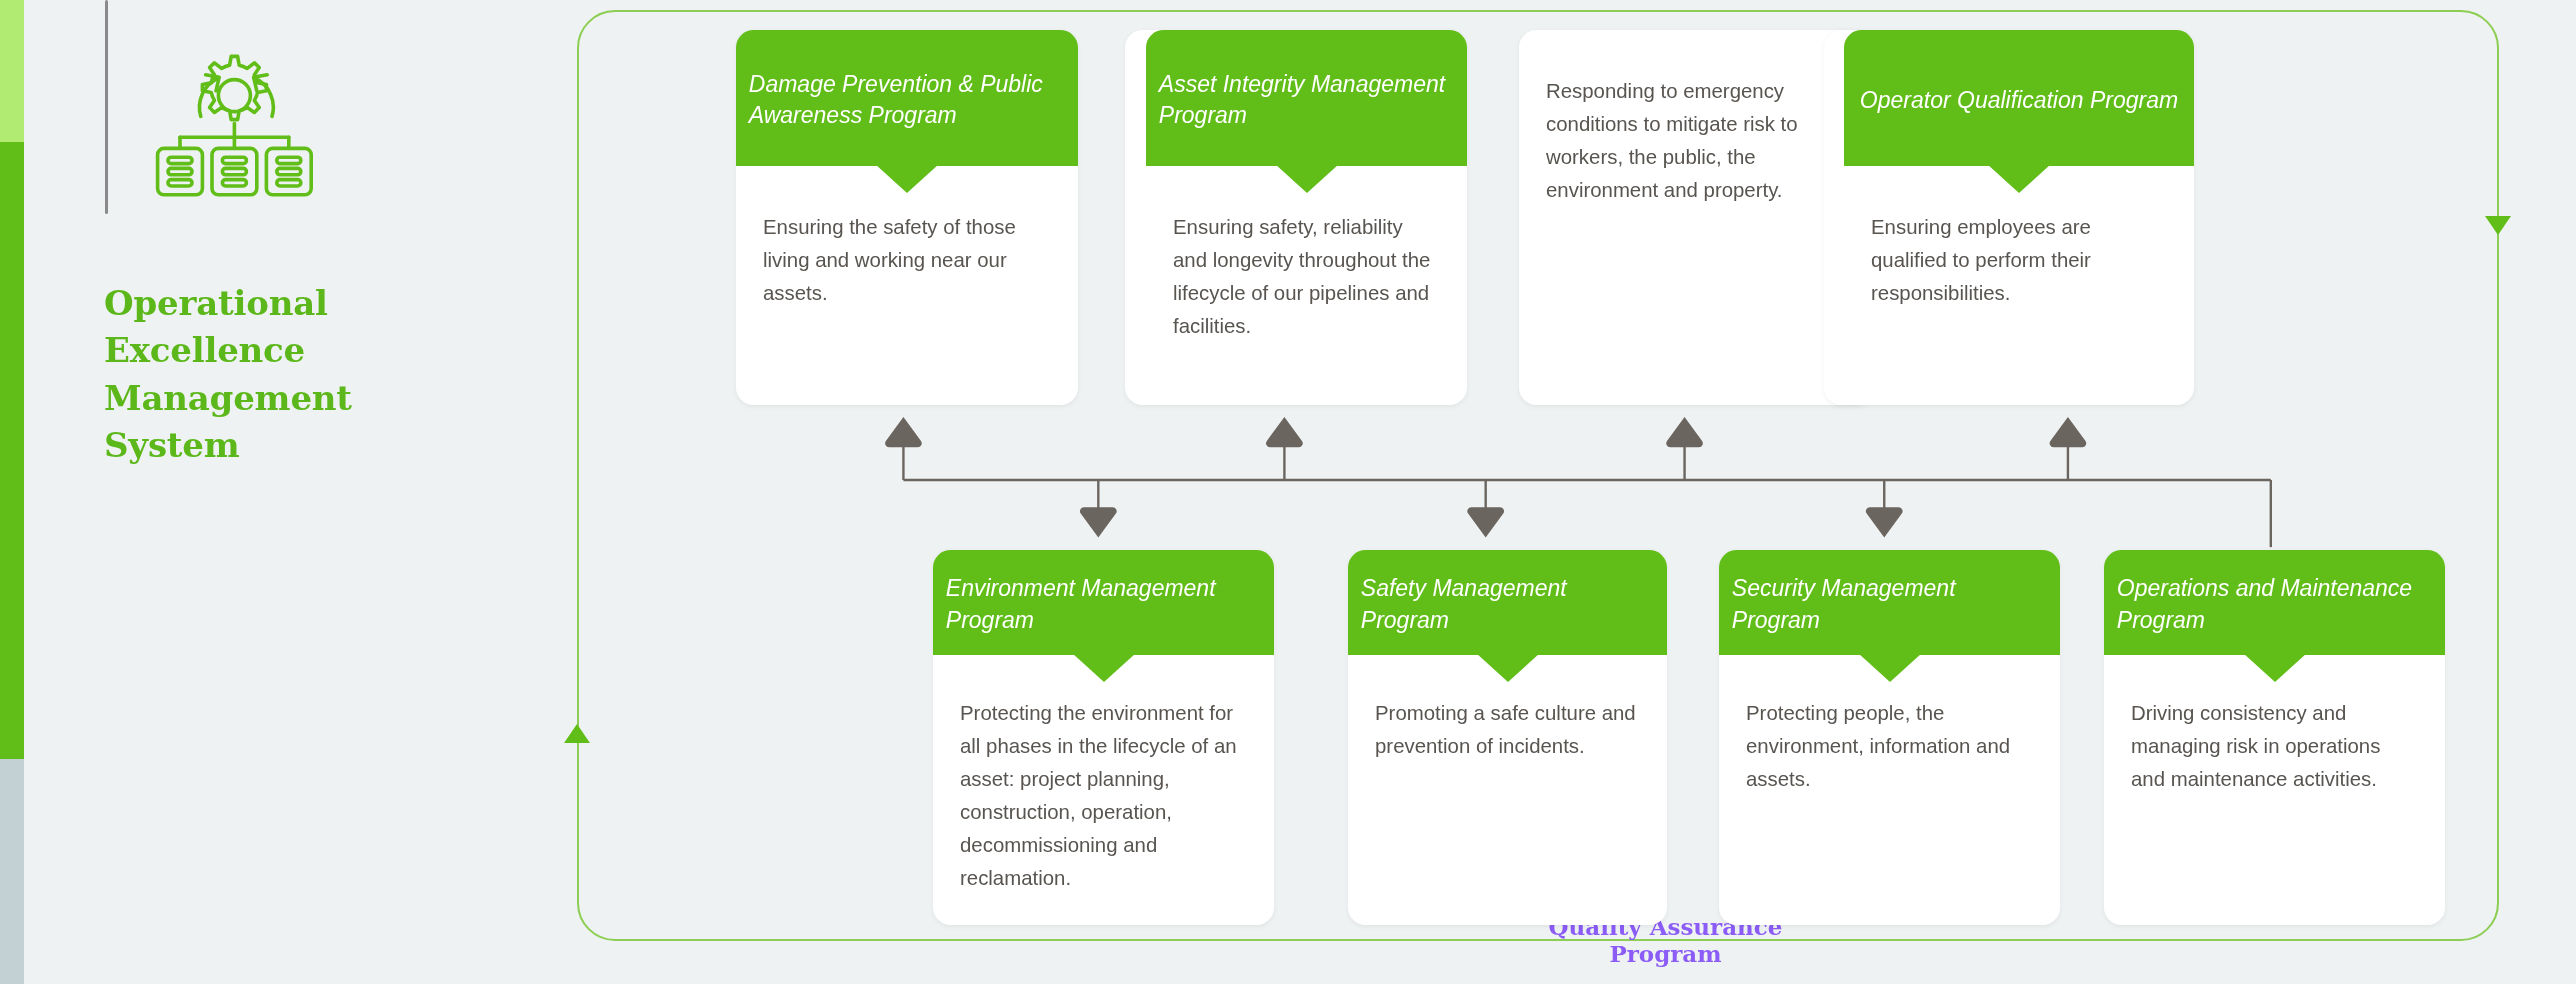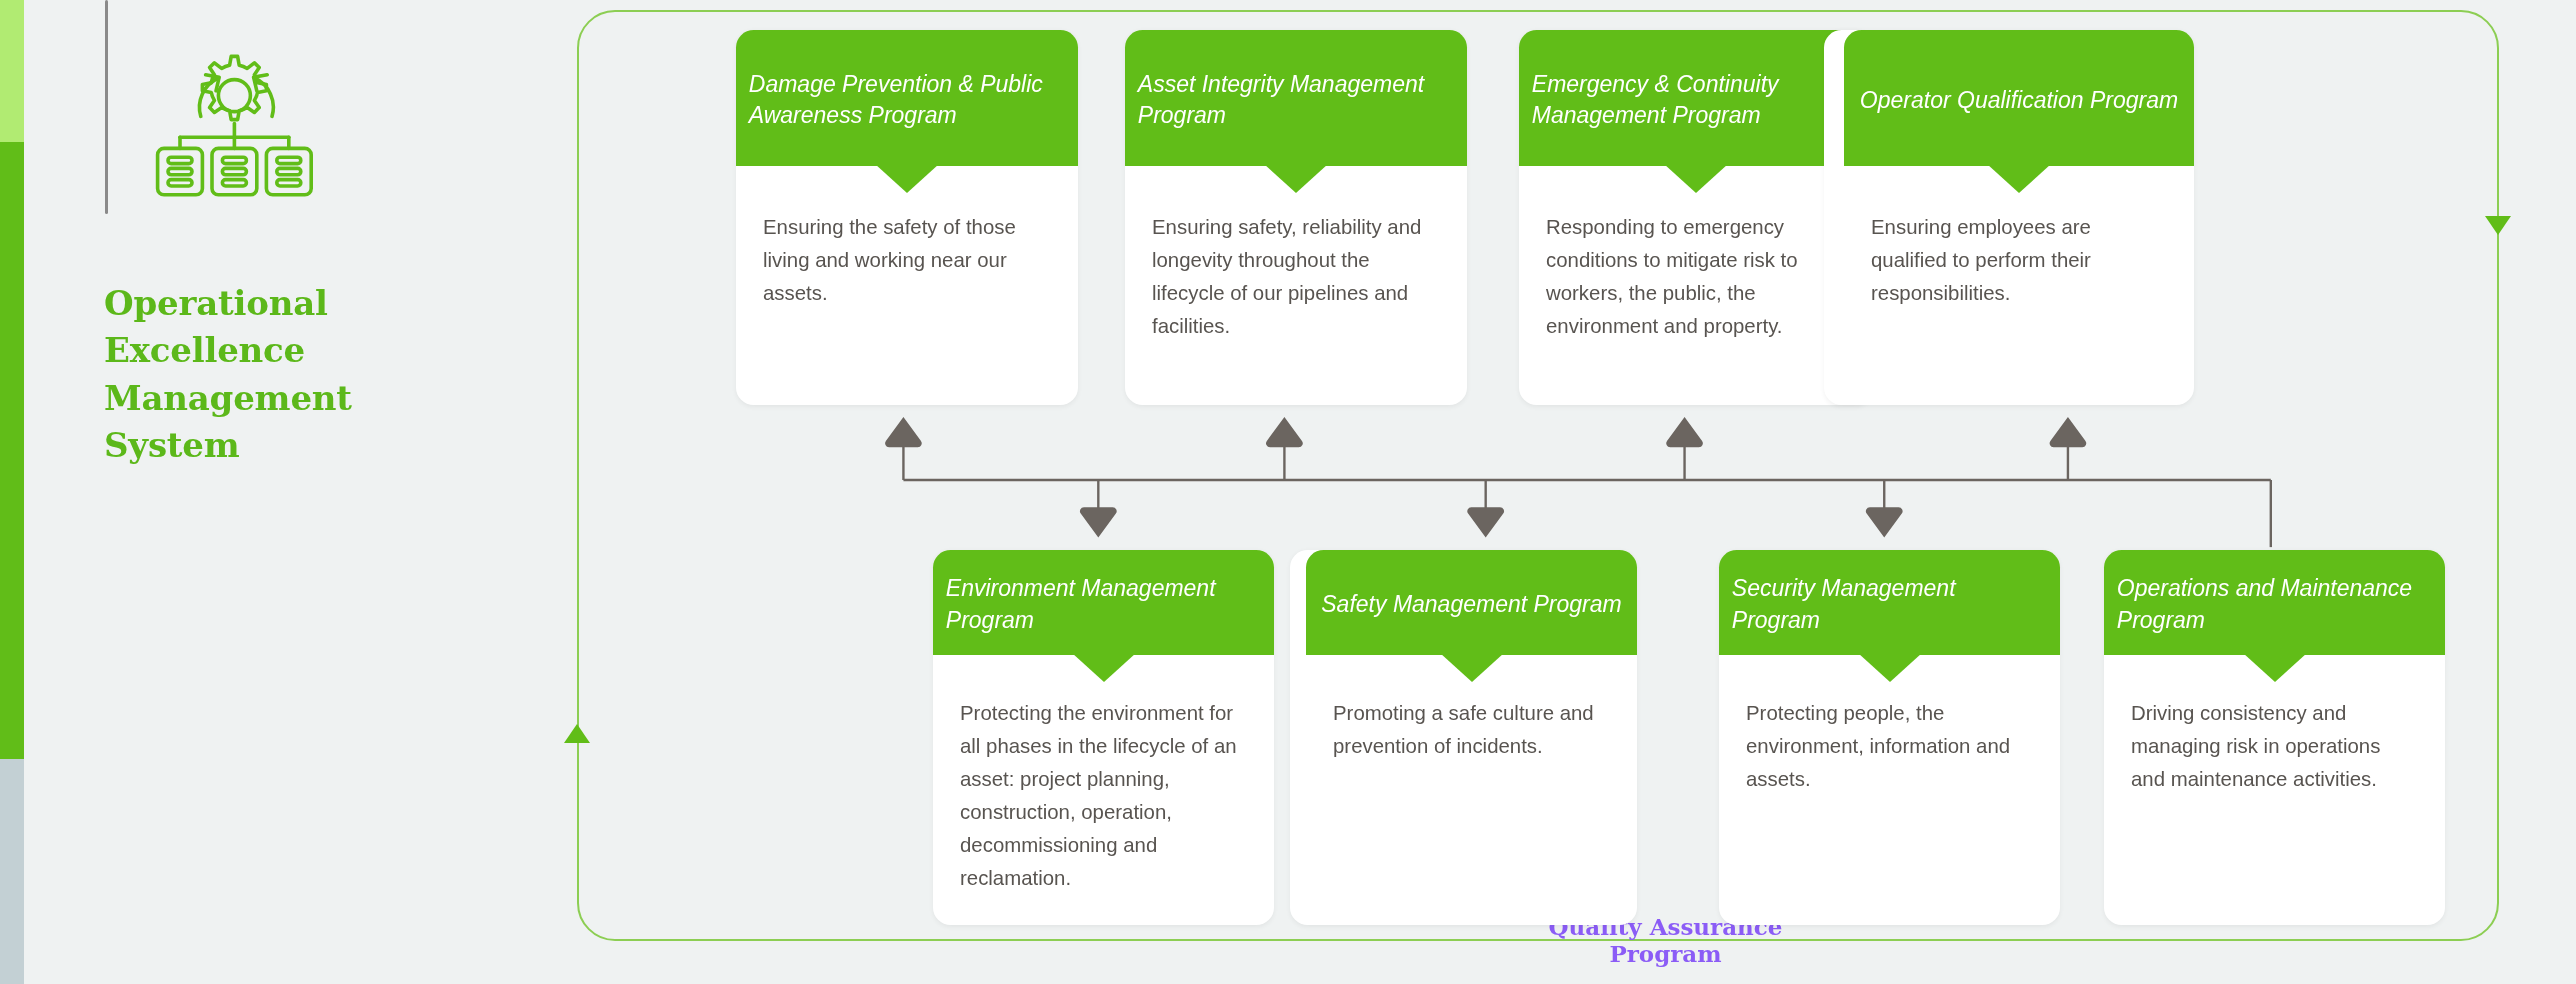--- a/index.html
+++ b/index.html
@@ -226,49 +226,46 @@
     </g>
   </svg>
 
   <div class="card row-top" style="left:736px; width:342px;">
     <div class="card-head">
       <span>Damage Prevention &amp; Public Awareness Program</span>
     </div>
     <div class="card-body">Ensuring the safety of those living and working near our assets.</div>
   </div>
 
-  <div class="card row-top" style="left:1125px; width:342px;">
+  <div class="card row-top" style="left:1125px; width:342px;padding-left:21px;">
     <div class="card-head">
       <span>Asset Integrity Management Program</span>
     </div>
     <div class="card-body">Ensuring safety, reliability and longevity throughout the lifecycle of our pipelines and facilities.</div>
   </div>
 
   <div class="card row-top" style="left:1519px; width:354px;">
-    <div class="card-head">
-      <span>Emergency &amp; Continuity Management Program</span>
-    </div>
     <div class="card-body">Responding to emergency conditions to mitigate risk to workers, the public, the environment and property.</div>
   </div>
 
   <div class="card row-top" style="left:1824px; width:370px;padding-left:20px;">
     <div class="card-head">
       <span>Operator Qualification Program</span>
     </div>
     <div class="card-body">Ensuring employees are qualified to perform their responsibilities.</div>
   </div>
 
   <div class="card row-bottom" style="left:933px; width:341px;">
     <div class="card-head">
       <span>Environment Management Program</span>
     </div>
     <div class="card-body">Protecting the environment for all phases in the lifecycle of an asset: project planning, construction, operation, decommissioning and reclamation.</div>
   </div>
 
-  <div class="card row-bottom" style="left:1290px; width:347px;padding-left:16px;">
+  <div class="card row-bottom" style="left:1348px; width:319px;">
     <div class="card-head">
       <span>Safety Management Program</span>
     </div>
     <div class="card-body">Promoting a safe culture and prevention of incidents.</div>
   </div>
 
   <div class="card row-bottom" style="left:1719px; width:341px;">
     <div class="card-head">
       <span>Security Management Program</span>
     </div>

